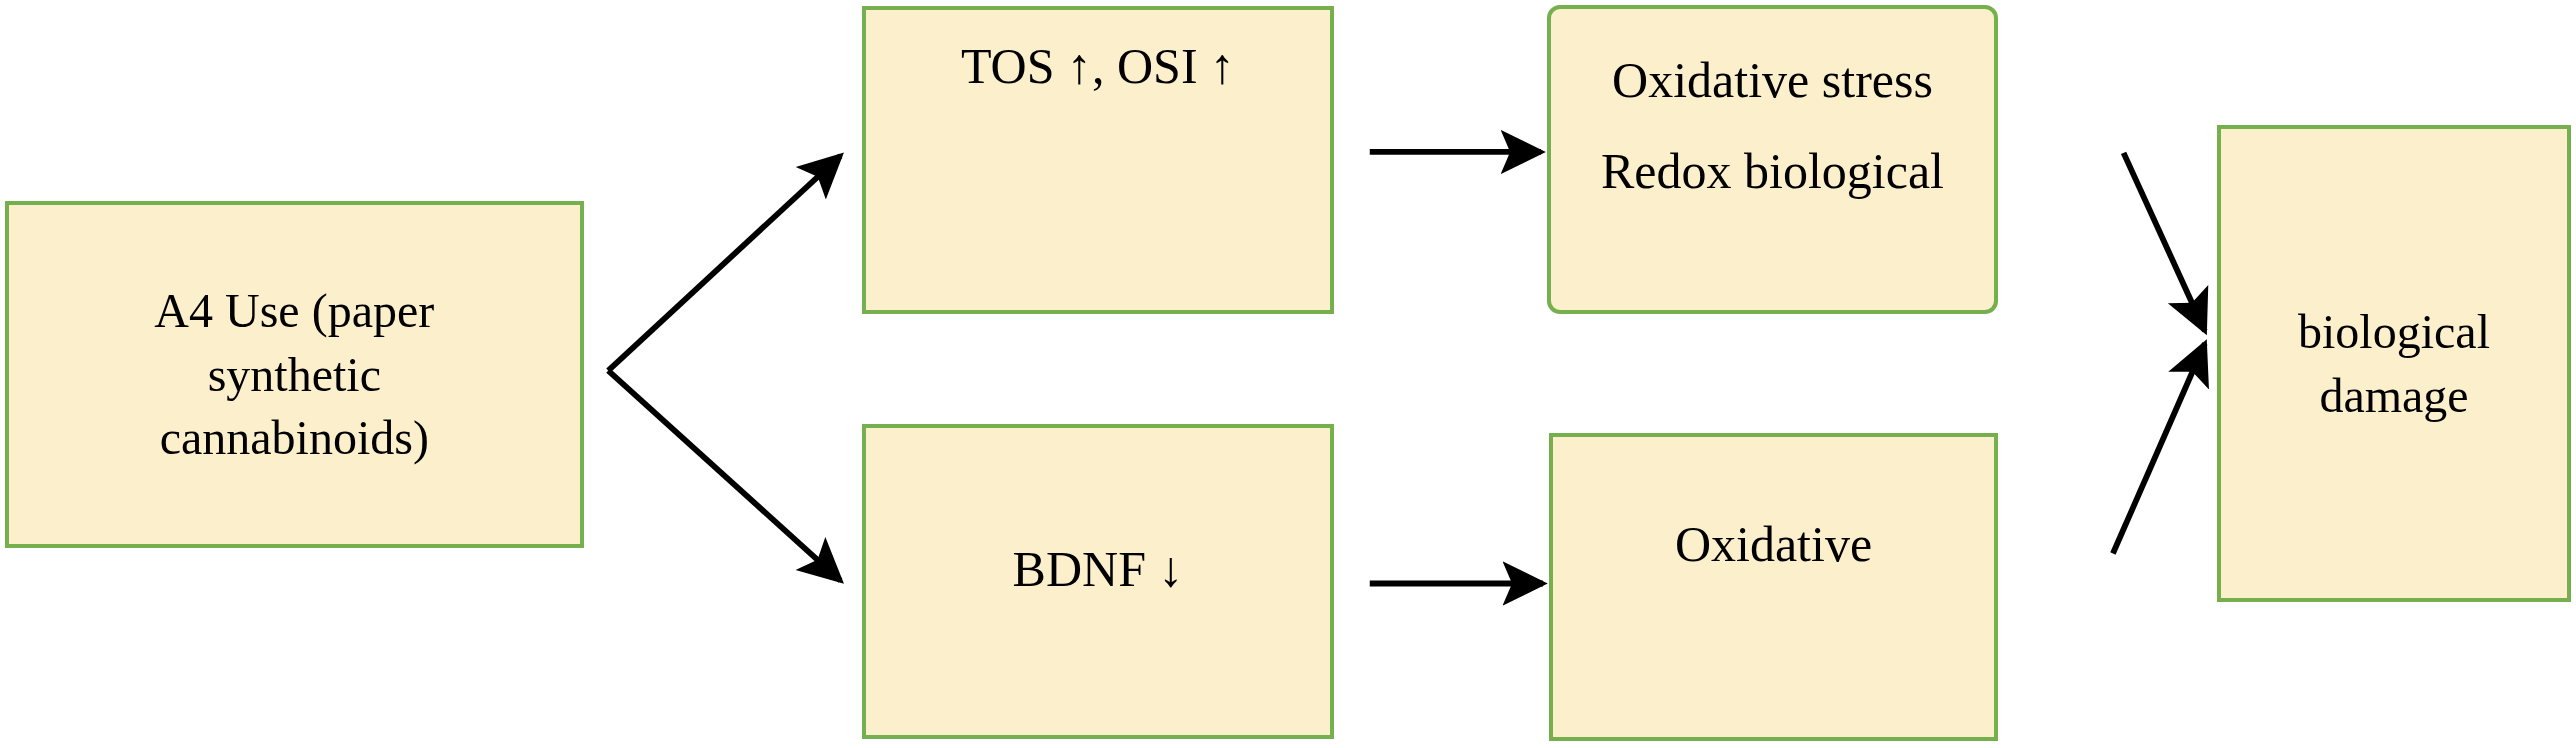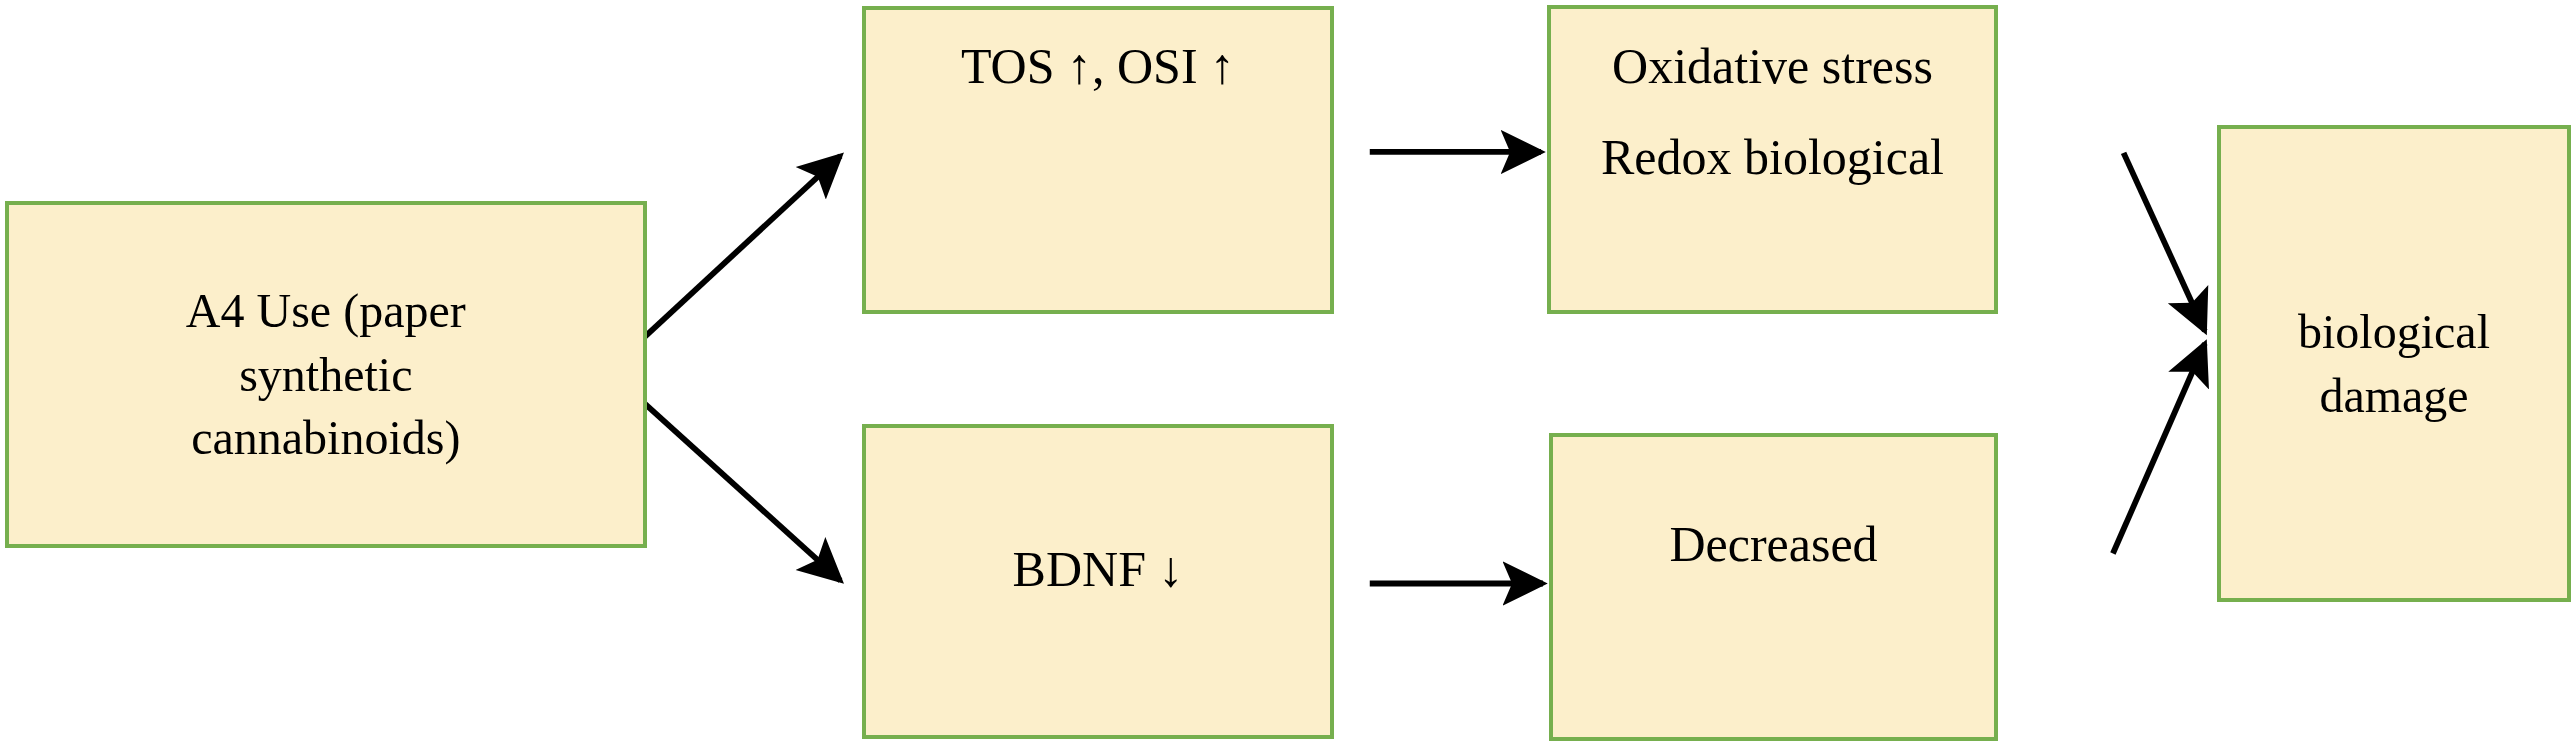--- a/index.html
+++ b/index.html
@@ -39,35 +39,36 @@
     line-height: 1.32;
     overflow: hidden;
   }
   .node-box .line {
     display: block;
     white-space: nowrap;
   }
 
   
   #node-a4 {
-    left: 4.8px; top: 201px; width: 642px; height: 347px;
+    left: 4.8px; top: 201px; width: 579px; height: 347px;
     justify-content: center;
     font-size: 48px;
   }
   #node-tos {
     left: 862px; top: 6px; width: 472px; height: 308px;
     justify-content: flex-start;
     padding-top: 23px;
     font-size: 50px;
   }
   #node-oxidative {
     left: 1547px; top: 4.8px; width: 451px; height: 309px;
     justify-content: flex-start;
-    padding-top: 24px;
+    padding-top: 38px;
     font-size: 50px;
+    border-radius: 13px;
   }
   #node-bdnf {
     left: 862px; top: 424px; width: 472px; height: 315px;
     justify-content: flex-start;
     padding-top: 108px;
     font-size: 50px;
   }
   #node-neuroplasticity {
     left: 1549px; top: 433px; width: 449px; height: 308px;
     justify-content: flex-start;
@@ -131,21 +132,21 @@
   <div class="node-box" id="node-oxidative">
     <span class="line">Oxidative stress</span>
     <span class="line">Redox biological</span>
   </div>
 
   <div class="node-box" id="node-bdnf">
     <span class="line">BDNF ↓</span>
   </div>
 
   <div class="node-box" id="node-neuroplasticity">
-    <span class="line">Decreased</span>
+    <span class="line">Oxidative</span>
   </div>
 
   <div class="node-box" id="node-damage">
     <span class="line">biological</span>
     <span class="line">damage</span>
   </div>
 
 </div>
 
 

